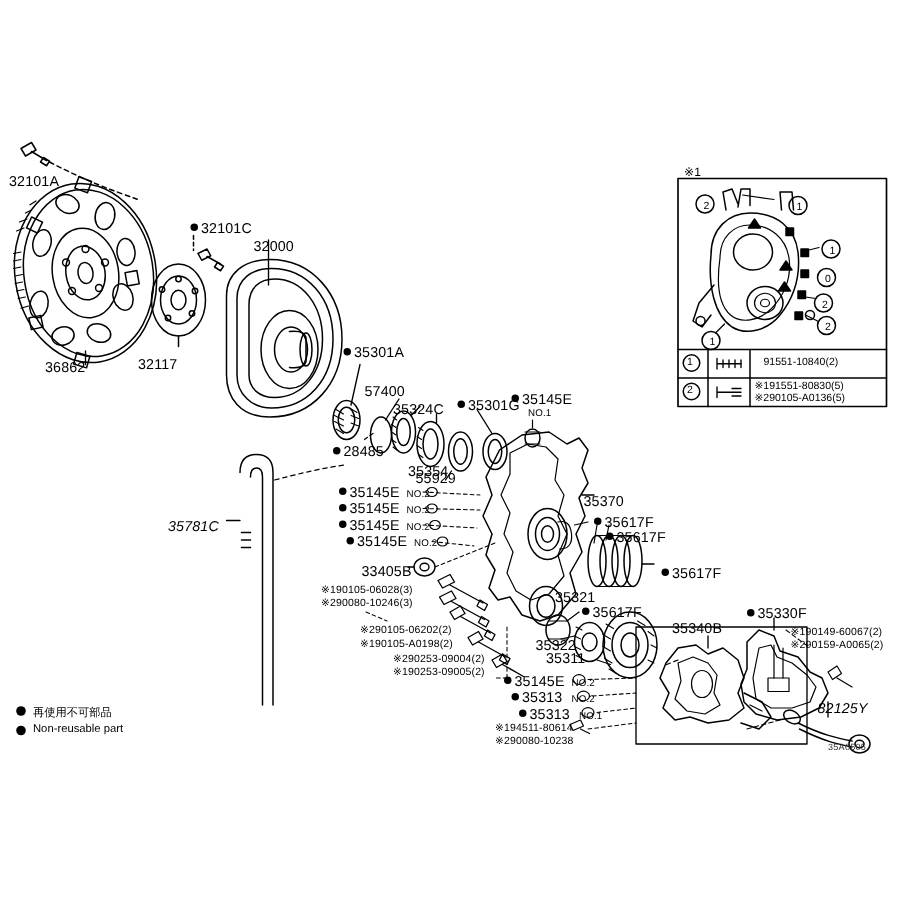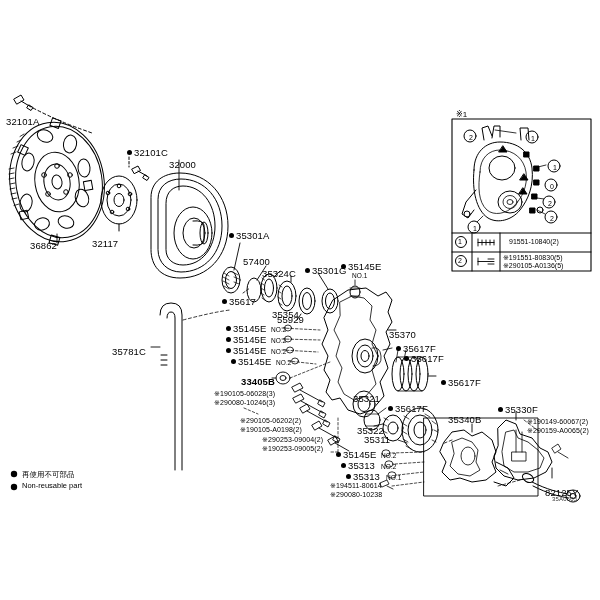--- a/index.html
+++ b/index.html
@@ -380,50 +380,50 @@
       <div class="lbl" style="left: 30px; top: 241px;"><span>36862</span></div>
       <div class="lbl" style="left: 127px; top: 148px;"><span class="dot"></span><span>32101C</span></div>
       <div class="lbl" style="left: 92px; top: 239px;"><span>32117</span></div>
       <div class="lbl" style="left: 169px; top: 160px;"><span>32000</span></div>
       <div class="lbl" style="left: 229px; top: 231px;"><span class="dot"></span><span>35301A</span></div>
       <div class="lbl" style="left: 243px; top: 257px;"><span>57400</span></div>
       <div class="lbl" style="left: 262px; top: 269px; text-align: right;"><span>35324C</span></div>
       <div class="lbl" style="left: 305px; top: 266px;"><span class="dot"></span><span>35301G</span></div>
       <div class="lbl" style="left: 341px; top: 262px;"><span class="dot"></span><span>35145E</span></div>
       <div class="lbl no" style="left: 352px; top: 271px;"><span>NO.1</span></div>
-      <div class="lbl" style="left: 222px; top: 297px;"><span class="dot"></span><span>35617</span></div>
+      <div class="lbl" style="left: 222px; top: 297px;"><span class="dot"></span><span>28485</span></div>
       <div class="lbl" style="left: 272px; top: 310px;"><span>35354</span></div>
       <div class="lbl" style="left: 277px; top: 315px;"><span>55929</span></div>
-      <div class="lbl" style="left: 112px; top: 347px;"><span>35781C</span></div>
+      <div class="lbl" style="left: 112px; top: 347px; font-style: italic;"><span>35781C</span></div>
       <div class="lbl" style="left: 226px; top: 324px;"><span class="dot"></span><span>35145E</span></div>
       <div class="lbl no" style="left: 271px; top: 325px;"><span>NO.2</span></div>
       <div class="lbl" style="left: 226px; top: 335px;"><span class="dot"></span><span>35145E</span></div>
       <div class="lbl no" style="left: 271px; top: 336px;"><span>NO.2</span></div>
       <div class="lbl" style="left: 226px; top: 346px;"><span class="dot"></span><span>35145E</span></div>
       <div class="lbl no" style="left: 271px; top: 347px;"><span>NO.2</span></div>
       <div class="lbl" style="left: 231px; top: 357px;"><span class="dot"></span><span>35145E</span></div>
       <div class="lbl no" style="left: 276px; top: 358px;"><span>NO.2</span></div>
-      <div class="lbl" style="left: 241px; top: 377px; font-weight: bold;"><span>33405B</span></div>
+      <div class="lbl" style="left: 241px; top: 377px;"><span>33405B</span></div>
       <div class="lbl" style="left: 389px; top: 330px;"><span>35370</span></div>
       <div class="lbl" style="left: 396px; top: 344px;"><span class="dot"></span><span>35617F</span></div>
       <div class="lbl" style="left: 404px; top: 354px;"><span class="dot"></span><span>35617F</span></div>
       <div class="lbl" style="left: 441px; top: 378px;"><span class="dot"></span><span>35617F</span></div>
-      <div class="lbl" style="left: 353px; top: 394px;"><span>35321</span></div>
+      <div class="lbl" style="left: 370px; top: 394px;"><span>35321</span></div>
       <div class="lbl" style="left: 388px; top: 404px;"><span class="dot"></span><span>35617F</span></div>
       <div class="lbl" style="left: 357px; top: 426px;"><span>35322</span></div>
       <div class="lbl" style="left: 364px; top: 435px;"><span>35311</span></div>
       <div class="lbl" style="left: 448px; top: 415px;"><span>35340B</span></div>
       <div class="lbl" style="left: 336px; top: 450px;"><span class="dot"></span><span>35145E</span></div>
       <div class="lbl no" style="left: 381px; top: 451px;"><span>NO.2</span></div>
       <div class="lbl" style="left: 341px; top: 461px;"><span class="dot"></span><span>35313</span></div>
       <div class="lbl no" style="left: 381px; top: 462px;"><span>NO.2</span></div>
       <div class="lbl" style="left: 346px; top: 472px;"><span class="dot"></span><span>35313</span></div>
       <div class="lbl no" style="left: 386px; top: 473px;"><span>NO.1</span></div>
       <div class="lbl" style="left: 498px; top: 405px;"><span class="dot"></span><span>35330F</span></div>
-      <div class="lbl" style="left: 545px; top: 488px;"><span>82125Y</span></div>
+      <div class="lbl" style="left: 545px; top: 468px; font-style: italic;"><span>82125Y</span></div>
     </div>
 <div id="bolt-layer">
       <div class="lbl xs" style="left: 214px; top: 390px;">※190105-06028(3)</div>
       <div class="lbl xs" style="left: 214px; top: 399px;">※290080-10246(3)</div>
       <div class="lbl xs" style="left: 240px; top: 417px;">※290105-06202(2)</div>
       <div class="lbl xs" style="left: 240px; top: 426px;">※190105-A0198(2)</div>
       <div class="lbl xs" style="left: 262px; top: 436px;">※290253-09004(2)</div>
       <div class="lbl xs" style="left: 262px; top: 445px;">※190253-09005(2)</div>
       <div class="lbl xs" style="left: 330px; top: 482px;">※194511-80614</div>
       <div class="lbl xs" style="left: 330px; top: 491px;">※290080-10238</div>

